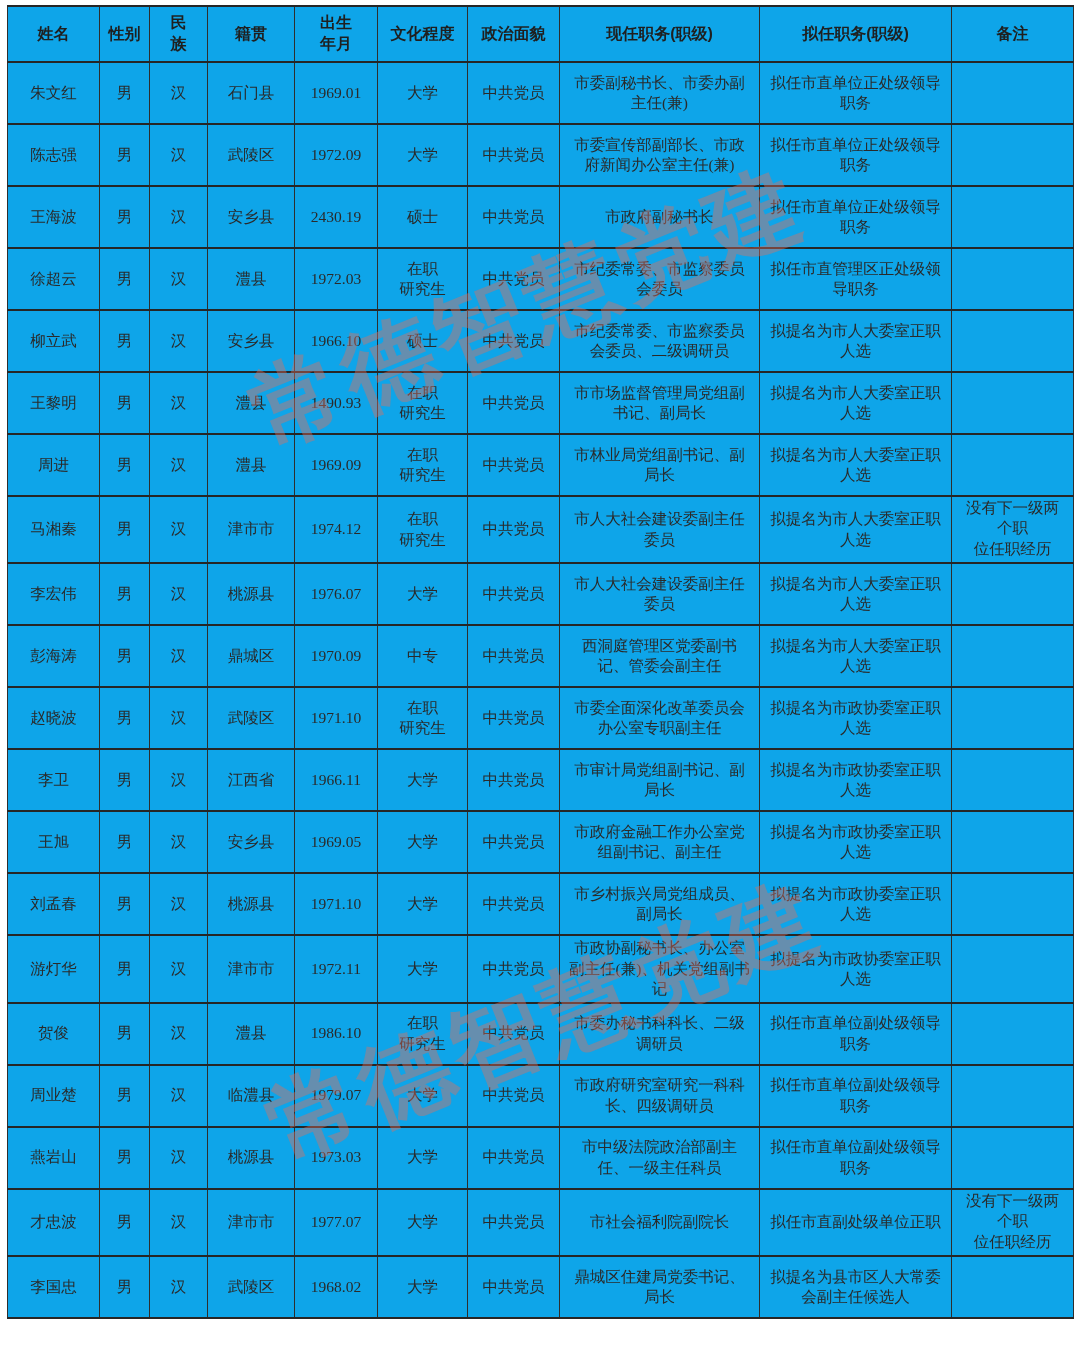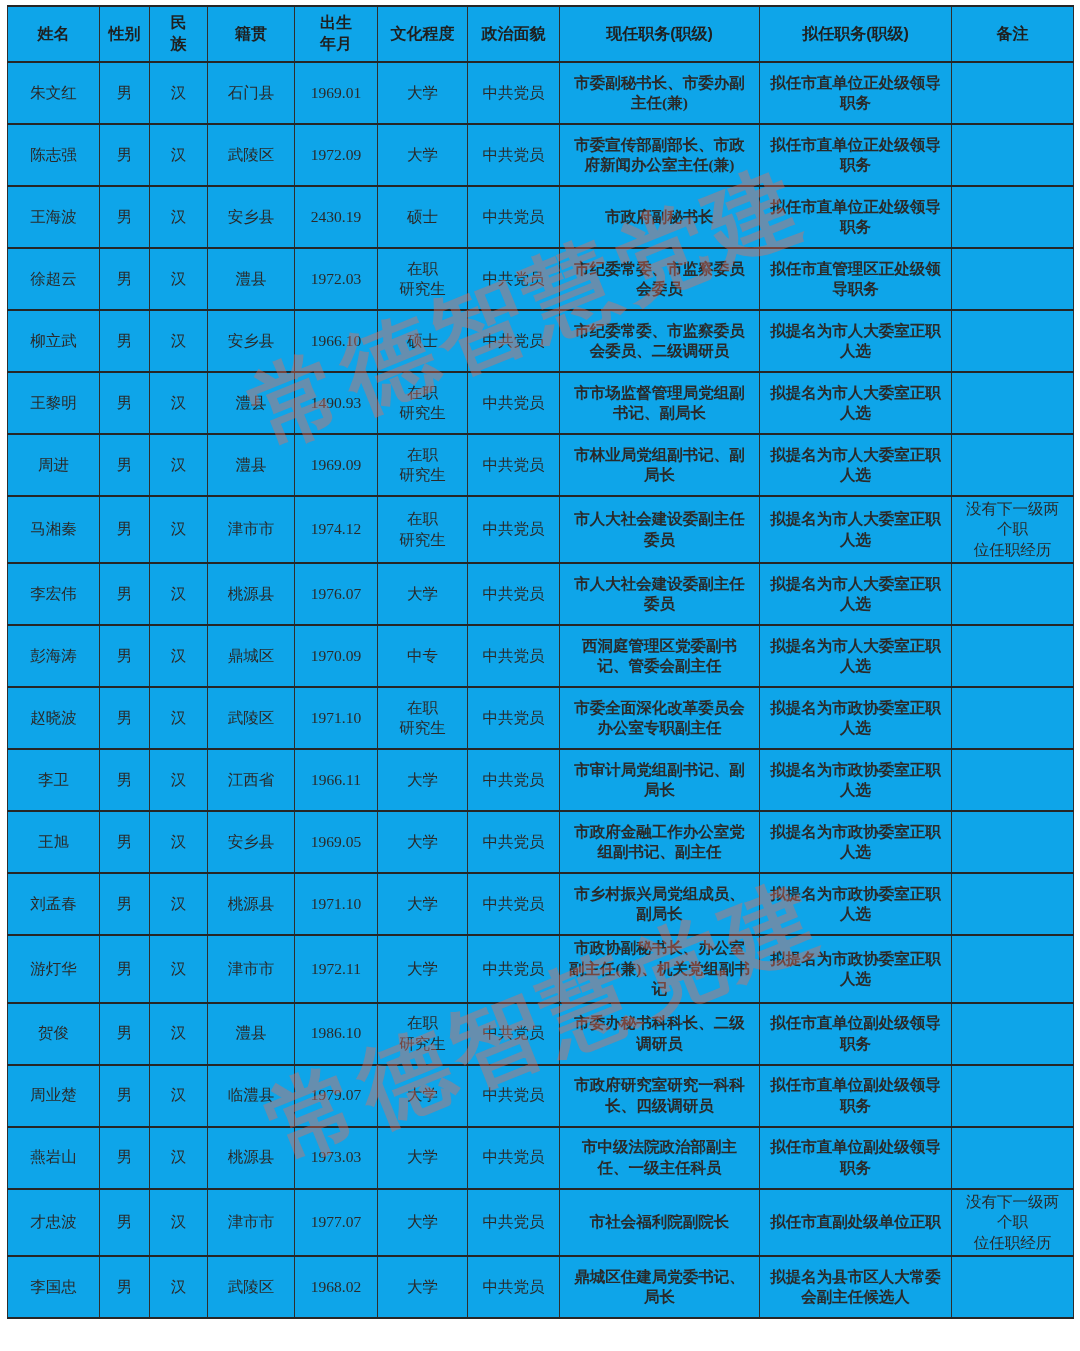--- a/index.html
+++ b/index.html
@@ -48,25 +48,25 @@
   table.personnel td {
     font-size: 15.5px;
     line-height: 1.32;
     height: 62px;
     padding: 2px 8px;
   }
   td.cell-left {
     text-align: left;
     padding-left: 11px;
     padding-right: 6px;
-    font-weight: bold;
   }
   td.cell-note {
     font-size: 14px;
     padding: 2px 4px;
+    font-family: Liberation Mono, monospace;
   }
   .watermark {
     position: absolute;
     font-family: "Liberation Sans", "DejaVu Sans", sans-serif;
     font-weight: bold;
     font-size: 92px;
     letter-spacing: 6px;
     white-space: nowrap;
     color: rgba(224, 110, 94, 0.42);
     transform: translate(-50%, -50%) rotate(-22deg);

